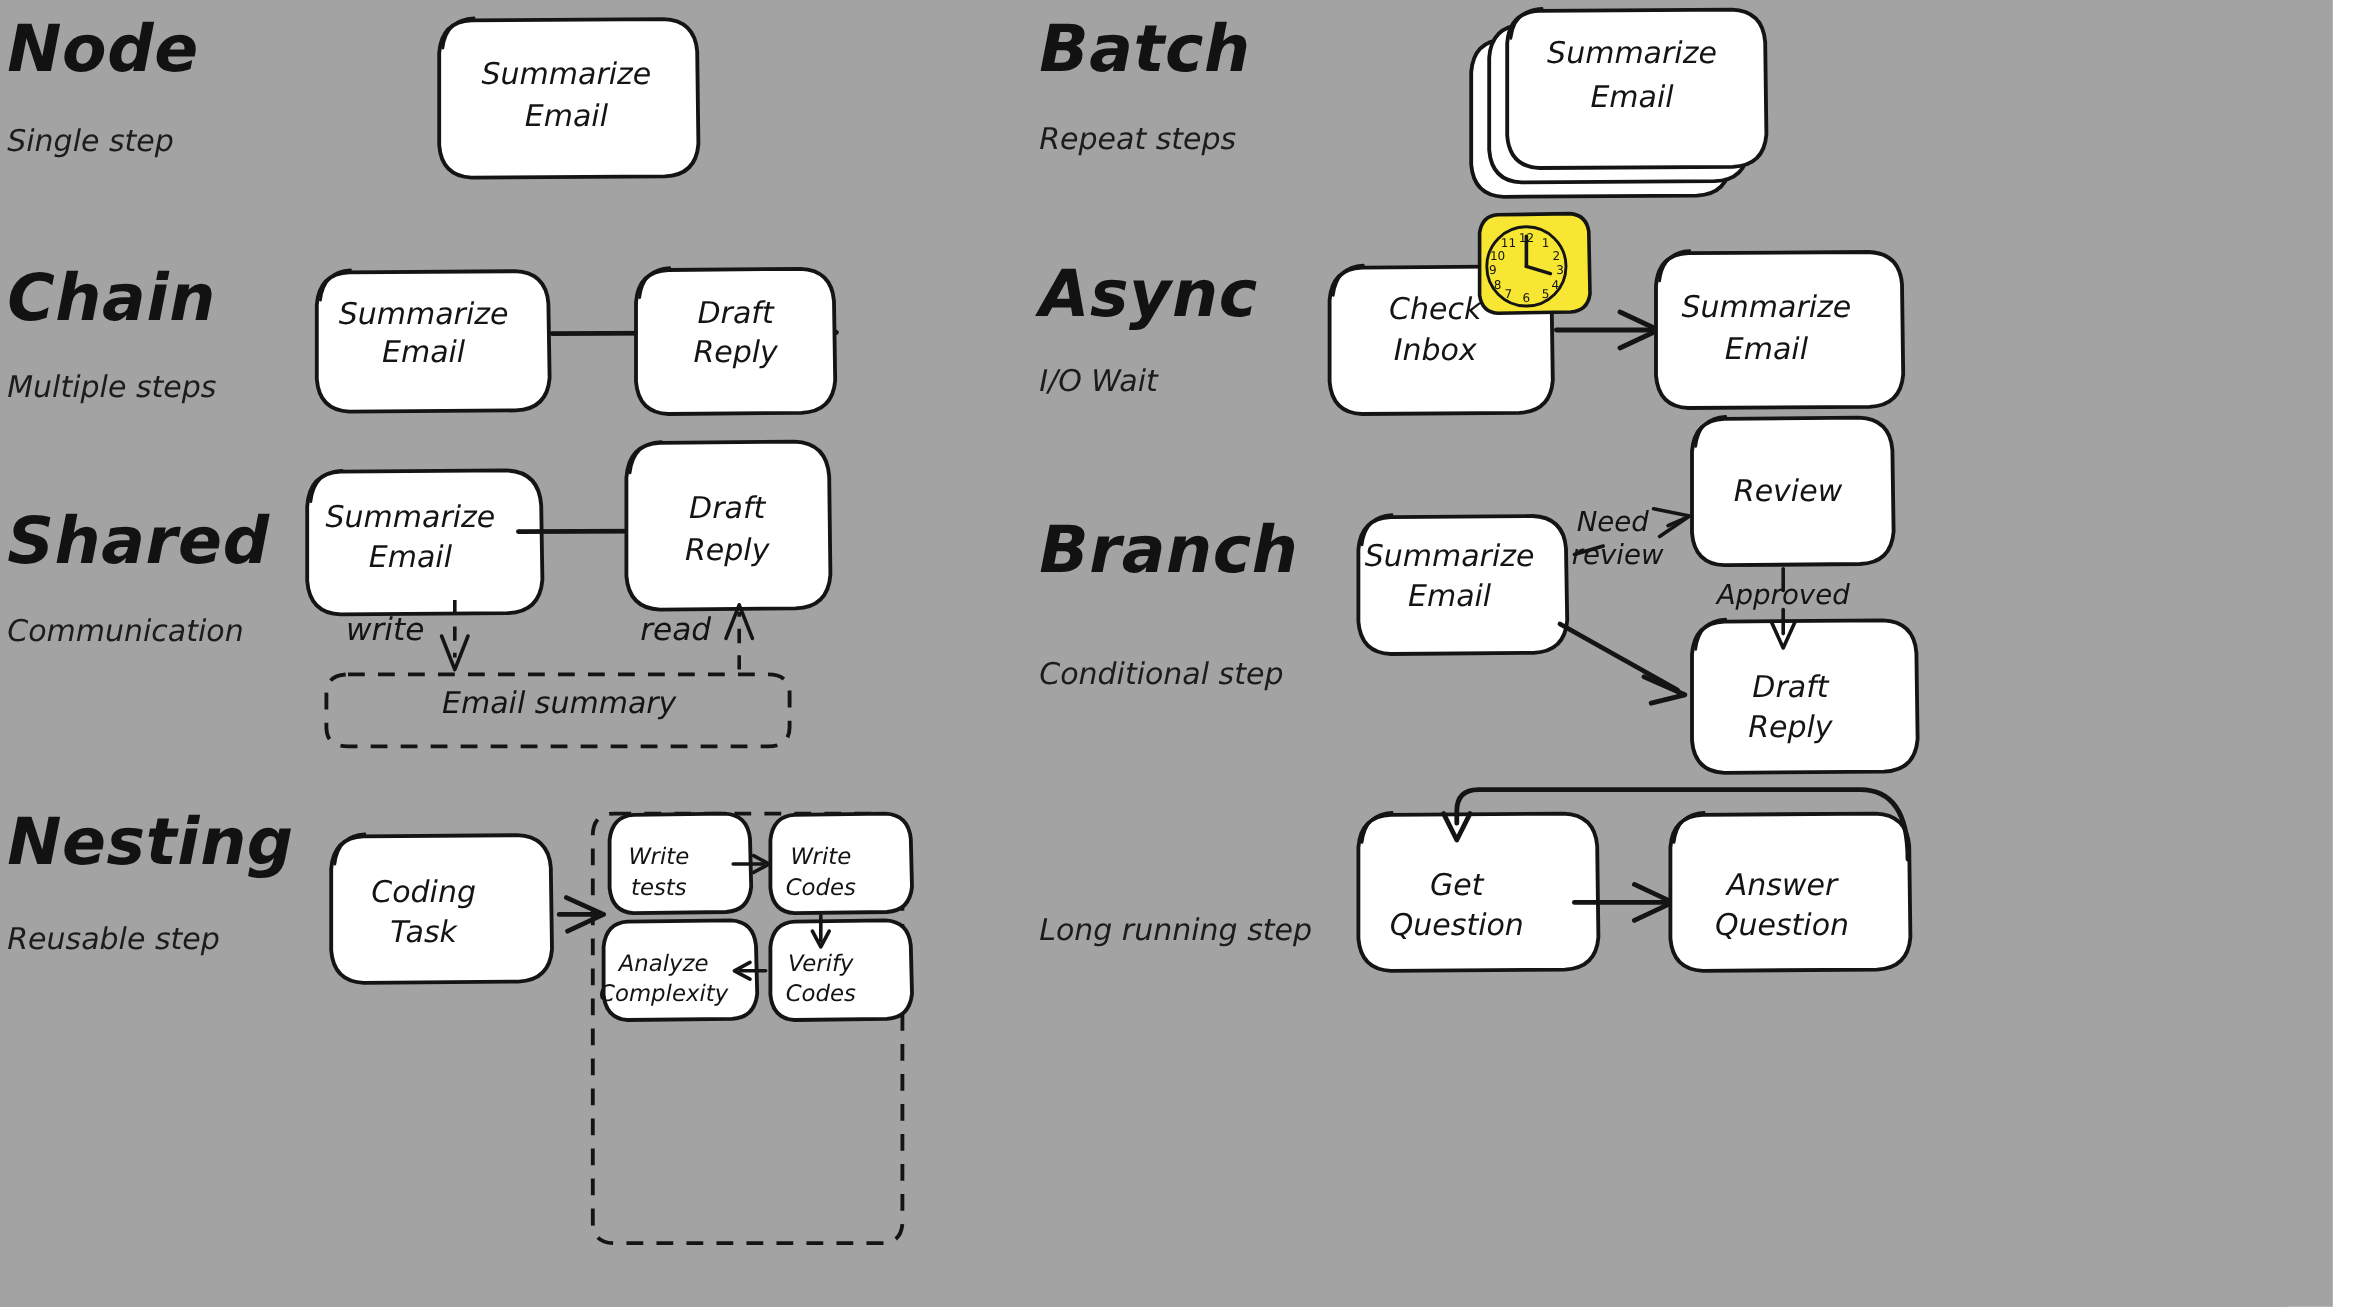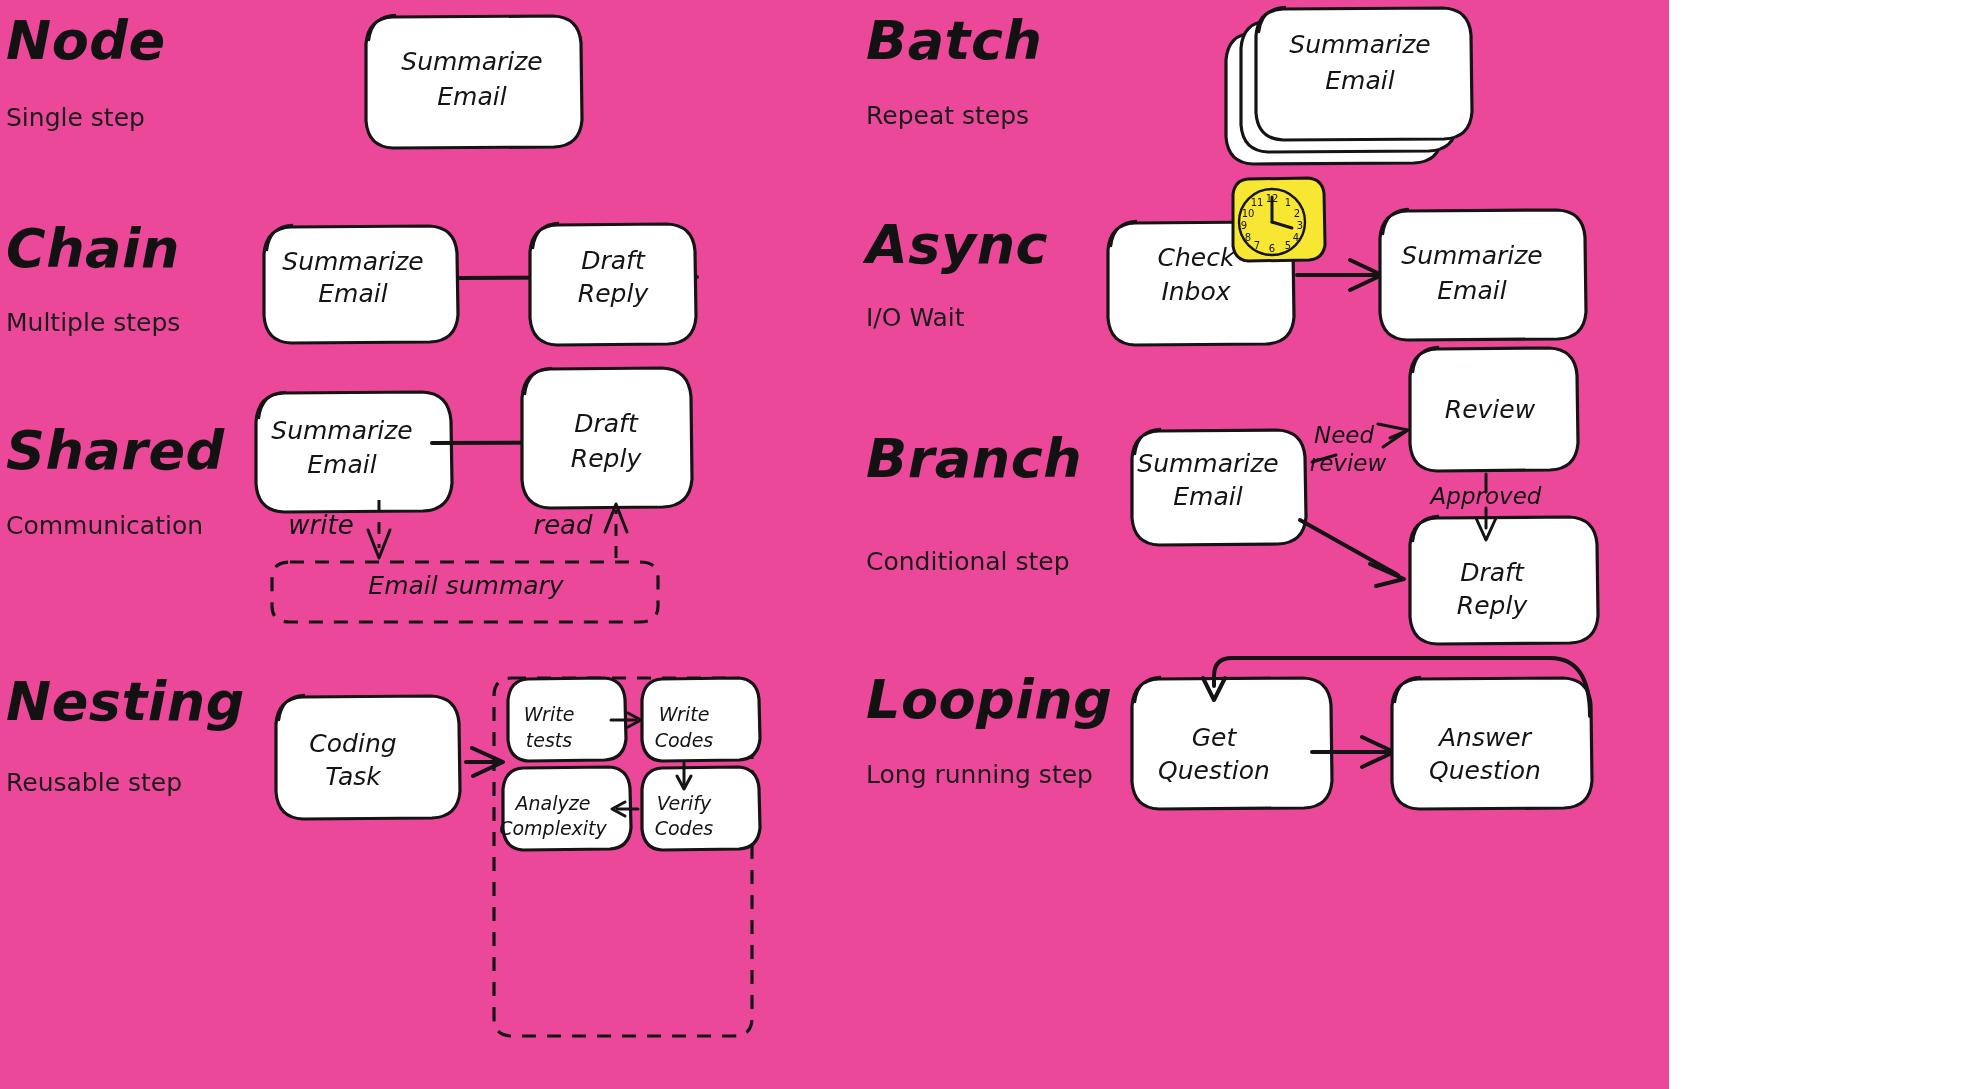--- a/index.html
+++ b/index.html
@@ -1,33 +1,34 @@
 <!DOCTYPE html>
 <html><head>
 <meta charset="utf-8">
 <style>
   html,body{margin:0;padding:0;background:#ffffff;}
   body{width:1980px;height:1089px;font-family:"DejaVu Sans",sans-serif;color:#1a1a1a;overflow:hidden;}
-  #stage{position:relative;width:1669px;height:1089px;background:#ec4899;}
+  #stage{position:relative;width:1944px;height:1089px;background:#a3a3a3;}
 
   .row-title{
     position:absolute;
     font-family:"DejaVu Sans",sans-serif;
     font-weight:700;
     font-style:italic;
     font-size:54px;
     letter-spacing:0.5px;
     color:#121212;
     white-space:nowrap;
     line-height:1;
   }
   .row-sub{
     position:absolute;
     font-family:"DejaVu Sans",sans-serif;
     font-size:25px;
+    font-style:italic;
     color:#1c1c1c;
     white-space:nowrap;
     line-height:1;
   }
 
   svg.art{position:absolute;left:0;top:0;width:1980px;height:1089px;pointer-events:none;}
   svg.art text{font-family:"DejaVu Sans",sans-serif;fill:#141414;}
 
   .nodelabel{font-size:25px;font-style:italic;}
   .nodelabel-sm{font-size:19px;font-style:italic;}
@@ -54,21 +55,20 @@
 
   <div class="row-title" style="left:6px;  top:424px;">Shared</div>
   <div class="row-sub" style="left:6px;  top:513px;text-align:right;">Communication</div>
 
   <div class="row-title" style="left:866px;top:432px;text-align:center;">Branch</div>
   <div class="row-sub" style="left:866px;top:521px;margin-top:28px;">Conditional step</div>
 
   <div class="row-title" style="left:6px;  top:675px;">Nesting</div>
   <div class="row-sub" style="left:6px;  top:770px;">Reusable step</div>
 
-  <div class="row-title" style="left:866px;top:673px;">Looping</div>
   <div class="row-sub" style="left:866px;top:762px;text-align:center;">Long running step</div>
 
   <svg class="art" viewBox="0 0 1980 1089" xmlns="http://www.w3.org/2000/svg">
     <defs>
       <style>
         .box{fill:#ffffff;stroke:#141414;stroke-width:3.2;stroke-linecap:round;stroke-linejoin:round;}
         .box2{fill:none;stroke:#141414;stroke-width:2.4;stroke-linecap:round;stroke-linejoin:round;}
         .dash{fill:none;stroke:#141414;stroke-width:3.2;stroke-dasharray:14 11;stroke-linecap:butt;}
         .dashthin{fill:none;stroke:#141414;stroke-width:3;stroke-dasharray:12 10;stroke-linecap:butt;}
         .edge{fill:none;stroke:#141414;stroke-width:4;stroke-linecap:round;stroke-linejoin:round;}

